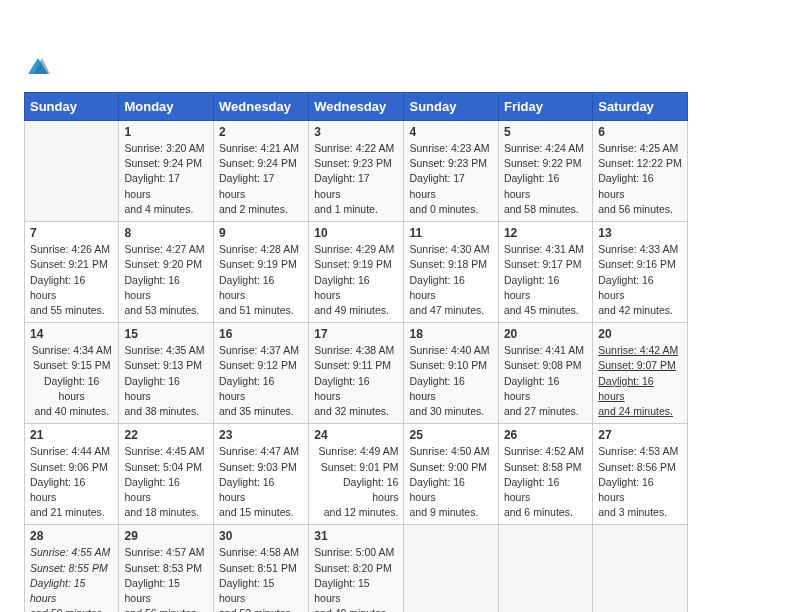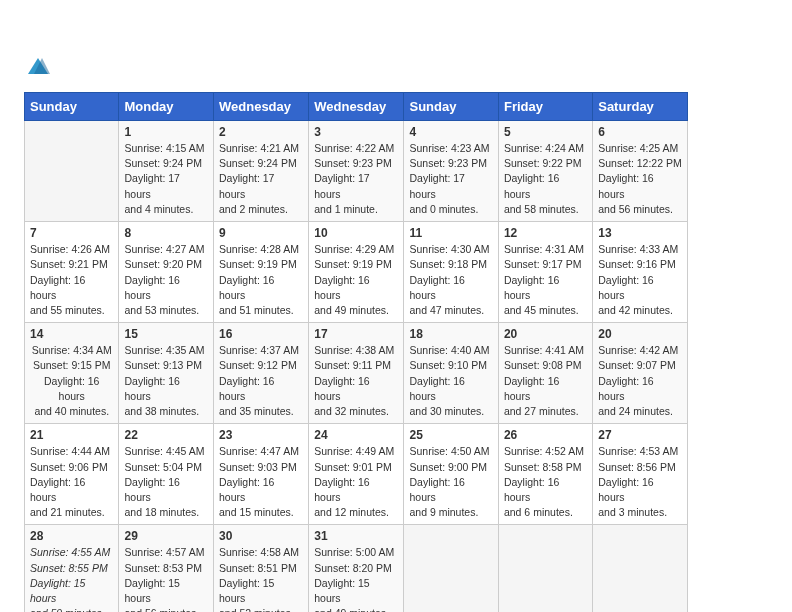--- a/index.html
+++ b/index.html
@@ -132,21 +132,21 @@
           <th>Sunday</th>
           <th>Friday</th>
           <th>Saturday</th>
         </tr>
     </thead>
     <tbody>
     <tr>
           <td class="empty-cell"></td>
           <td>
             <span class="day-number">1</span>
-            <div class="day-info" style="white-space: pre-line;">Sunrise: 4:15 AM
+            <div class="day-info" style="white-space: pre-line;">Sunrise: 3:20 AM
 Sunset: 9:24 PM
 Daylight: 17 hours
 and 4 minutes.</div>
           </td>
           <td>
             <span class="day-number">2</span>
             <div class="day-info" style="white-space: pre-line;">Sunrise: 4:21 AM
 Sunset: 9:24 PM
 Daylight: 17 hours
 and 2 minutes.</div>
@@ -269,21 +269,21 @@
           </td>
           <td>
             <span class="day-number">20</span>
             <div class="day-info" style="white-space: pre-line;">Sunrise: 4:41 AM
 Sunset: 9:08 PM
 Daylight: 16 hours
 and 27 minutes.</div>
           </td>
           <td>
             <span class="day-number">20</span>
-            <div class="day-info" style="white-space: pre-line;">Sunrise: 4:42 AM
+            <div class="day-info" style="white-space: pre-line; text-decoration: underline;">Sunrise: 4:42 AM
 Sunset: 9:07 PM
 Daylight: 16 hours
 and 24 minutes.</div>
           </td>
         </tr>
         <tr>
           <td>
             <span class="day-number">21</span>
             <div class="day-info" style="white-space: pre-line;">Sunrise: 4:44 AM
 Sunset: 9:06 PM
@@ -299,21 +299,21 @@
           </td>
           <td>
             <span class="day-number">23</span>
             <div class="day-info" style="white-space: pre-line;">Sunrise: 4:47 AM
 Sunset: 9:03 PM
 Daylight: 16 hours
 and 15 minutes.</div>
           </td>
           <td>
             <span class="day-number">24</span>
-            <div class="day-info" style="white-space: pre-line;">Sunrise: 4:49 AM
+            <div class="day-info" style="white-space: pre-line; text-align: right;">Sunrise: 4:49 AM
 Sunset: 9:01 PM
 Daylight: 16 hours
 and 12 minutes.</div>
           </td>
           <td>
             <span class="day-number">25</span>
             <div class="day-info" style="white-space: pre-line;">Sunrise: 4:50 AM
 Sunset: 9:00 PM
 Daylight: 16 hours
 and 9 minutes.</div>

